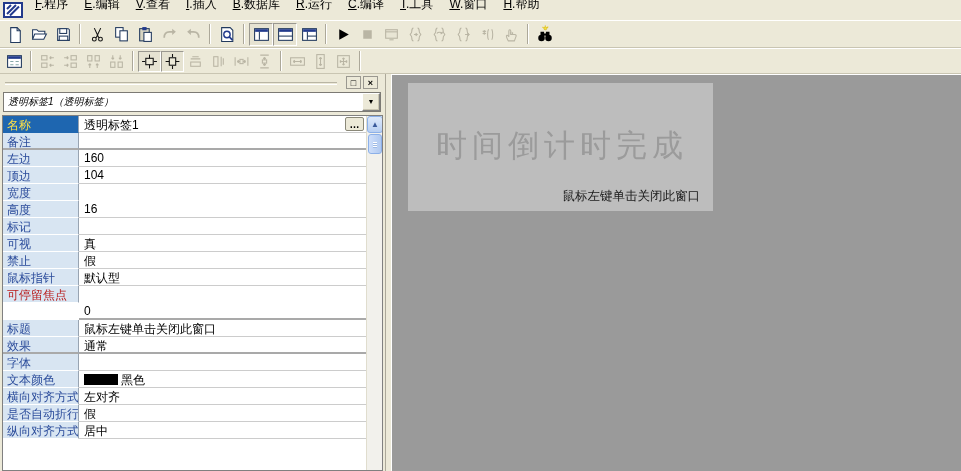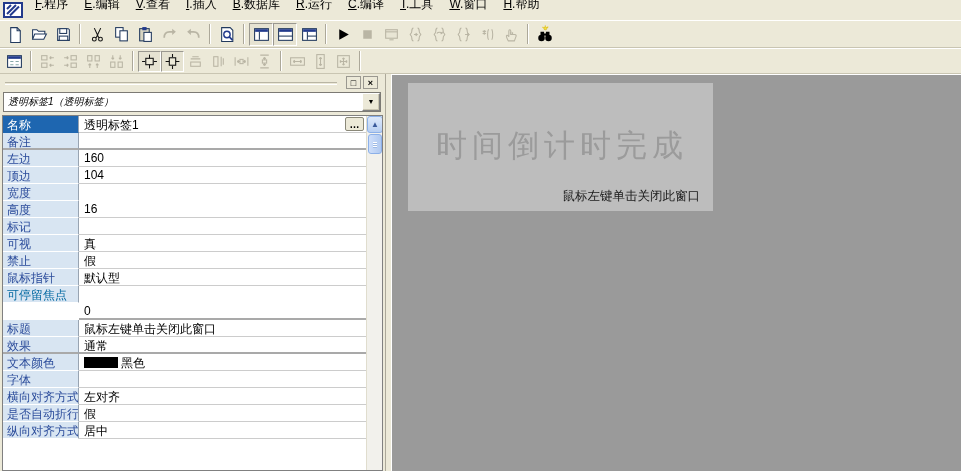--- a/index.html
+++ b/index.html
@@ -37,22 +37,22 @@
   .combo { position:relative; height:20px; margin:1px 4px 0 3px; background:#fff; border:1px solid #7c7a74; }
   .combo-value { display:block; padding:2px 4px; font-size:10px; white-space:nowrap; overflow:hidden;font-style:italic; }
   .combo-btn { position:absolute; right:0; top:0; width:18px; height:18px; background:#ECE9D8; border:1px solid #fff; border-right-color:#808080; border-bottom-color:#808080; box-shadow:inset -1px -1px 0 #c9c5b2; font-size:7px; text-align:center; line-height:16px; padding:0; }
   
   .prop-grid { position:relative; flex:1; margin:3px 2px 0 2px; border:1px solid #808080; background:#fff; overflow:hidden; }
   .rows { position:absolute; left:0; top:0; right:16px; }
   .prow { display:flex; height:17px; }
   .plabel { width:76px; flex:0 0 auto; background:#D8E5F2; color:#2B4C9B; padding:1px 4px 0 4px; border-bottom:1px solid #fff; border-right:1px solid #98a4b2; white-space:nowrap; overflow:hidden; font-size:12px; }
   .pvalue { flex:1; background:#fff; padding:1px 4px 0 5px; border-bottom:1px solid #cccccc; position:relative; white-space:nowrap; overflow:hidden; font-size:12px; }
   .prow.thick .plabel, .prow.thick .pvalue { border-bottom:2px solid #a9a9a9; }
-  .plabel.sel { background:#1E66B0; color:#ffffff; border-bottom-color:#1E66B0; }
-  .plabel.dim { color:#0369a1; }
+  .plabel.sel { background:#1E66B0; color:#fde047; border-bottom-color:#1E66B0; }
+  .plabel.dim { color:#b91c1c; }
   .plabel.indent { padding-left:14px;margin-top:22px; }
   .ellipsis { position:absolute; right:2px; top:1px; width:19px; height:14px; background:#ECE9D8; border:1px solid #8a8878; border-radius:2px; font-size:10px; line-height:9px; font-weight:bold; text-align:center; padding:0; }
   .swatch { display:inline-block; width:34px; height:11px; border:1px solid #000; vertical-align:-1px; margin-right:3px; }
   
   .vscroll { position:absolute; right:0; top:0; bottom:0; width:16px; background:#f2f1ec; border-left:1px solid #e0ddce; }
   .sc-up { position:absolute; top:0; left:0; width:16px; height:17px; background:linear-gradient(#dde9fb,#b8cff2); border:1px solid #8cb0e8; border-radius:3px; color:#3a5a9b; font-size:8px; line-height:15px; text-align:center; padding:0; }
   .sc-thumb { position:absolute; top:18px; left:1px; width:14px; height:20px; background:linear-gradient(90deg,#cfdffa,#b0c9f0); border:1px solid #8cb0e8; border-radius:3px; }
   .sc-thumb::after { content:""; position:absolute; left:4px; right:4px; top:7px; height:6px; background:repeating-linear-gradient(#fff 0 1px,#9db9e4 1px 2px); }
   
   .designer { position:relative; flex:1; border-left:1px solid #fff; border-top:1px solid #fff; background:#9A9A9A; }
@@ -396,26 +396,26 @@
           </div>
           <div class="prow">
             <div class="plabel">标题</div>
             <div class="pvalue"><span>鼠标左键单击关闭此窗口</span></div>
           </div>
           <div class="prow thick">
             <div class="plabel">效果</div>
             <div class="pvalue"><span>通常</span></div>
           </div>
           <div class="prow">
+            <div class="plabel">字体</div>
+            <div class="pvalue"><span></span></div>
+          </div>
+          <div class="prow">
             <div class="plabel">文本颜色</div>
             <div class="pvalue"><span class="swatch" style="background-color: rgb(0, 0, 0);"></span><span>黑色</span></div>
-          </div>
-          <div class="prow">
-            <div class="plabel">字体</div>
-            <div class="pvalue"><span></span></div>
           </div>
           <div class="prow">
             <div class="plabel">横向对齐方式</div>
             <div class="pvalue"><span>左对齐</span></div>
           </div>
           <div class="prow">
             <div class="plabel">是否自动折行</div>
             <div class="pvalue"><span>假</span></div>
           </div>
           <div class="prow">

